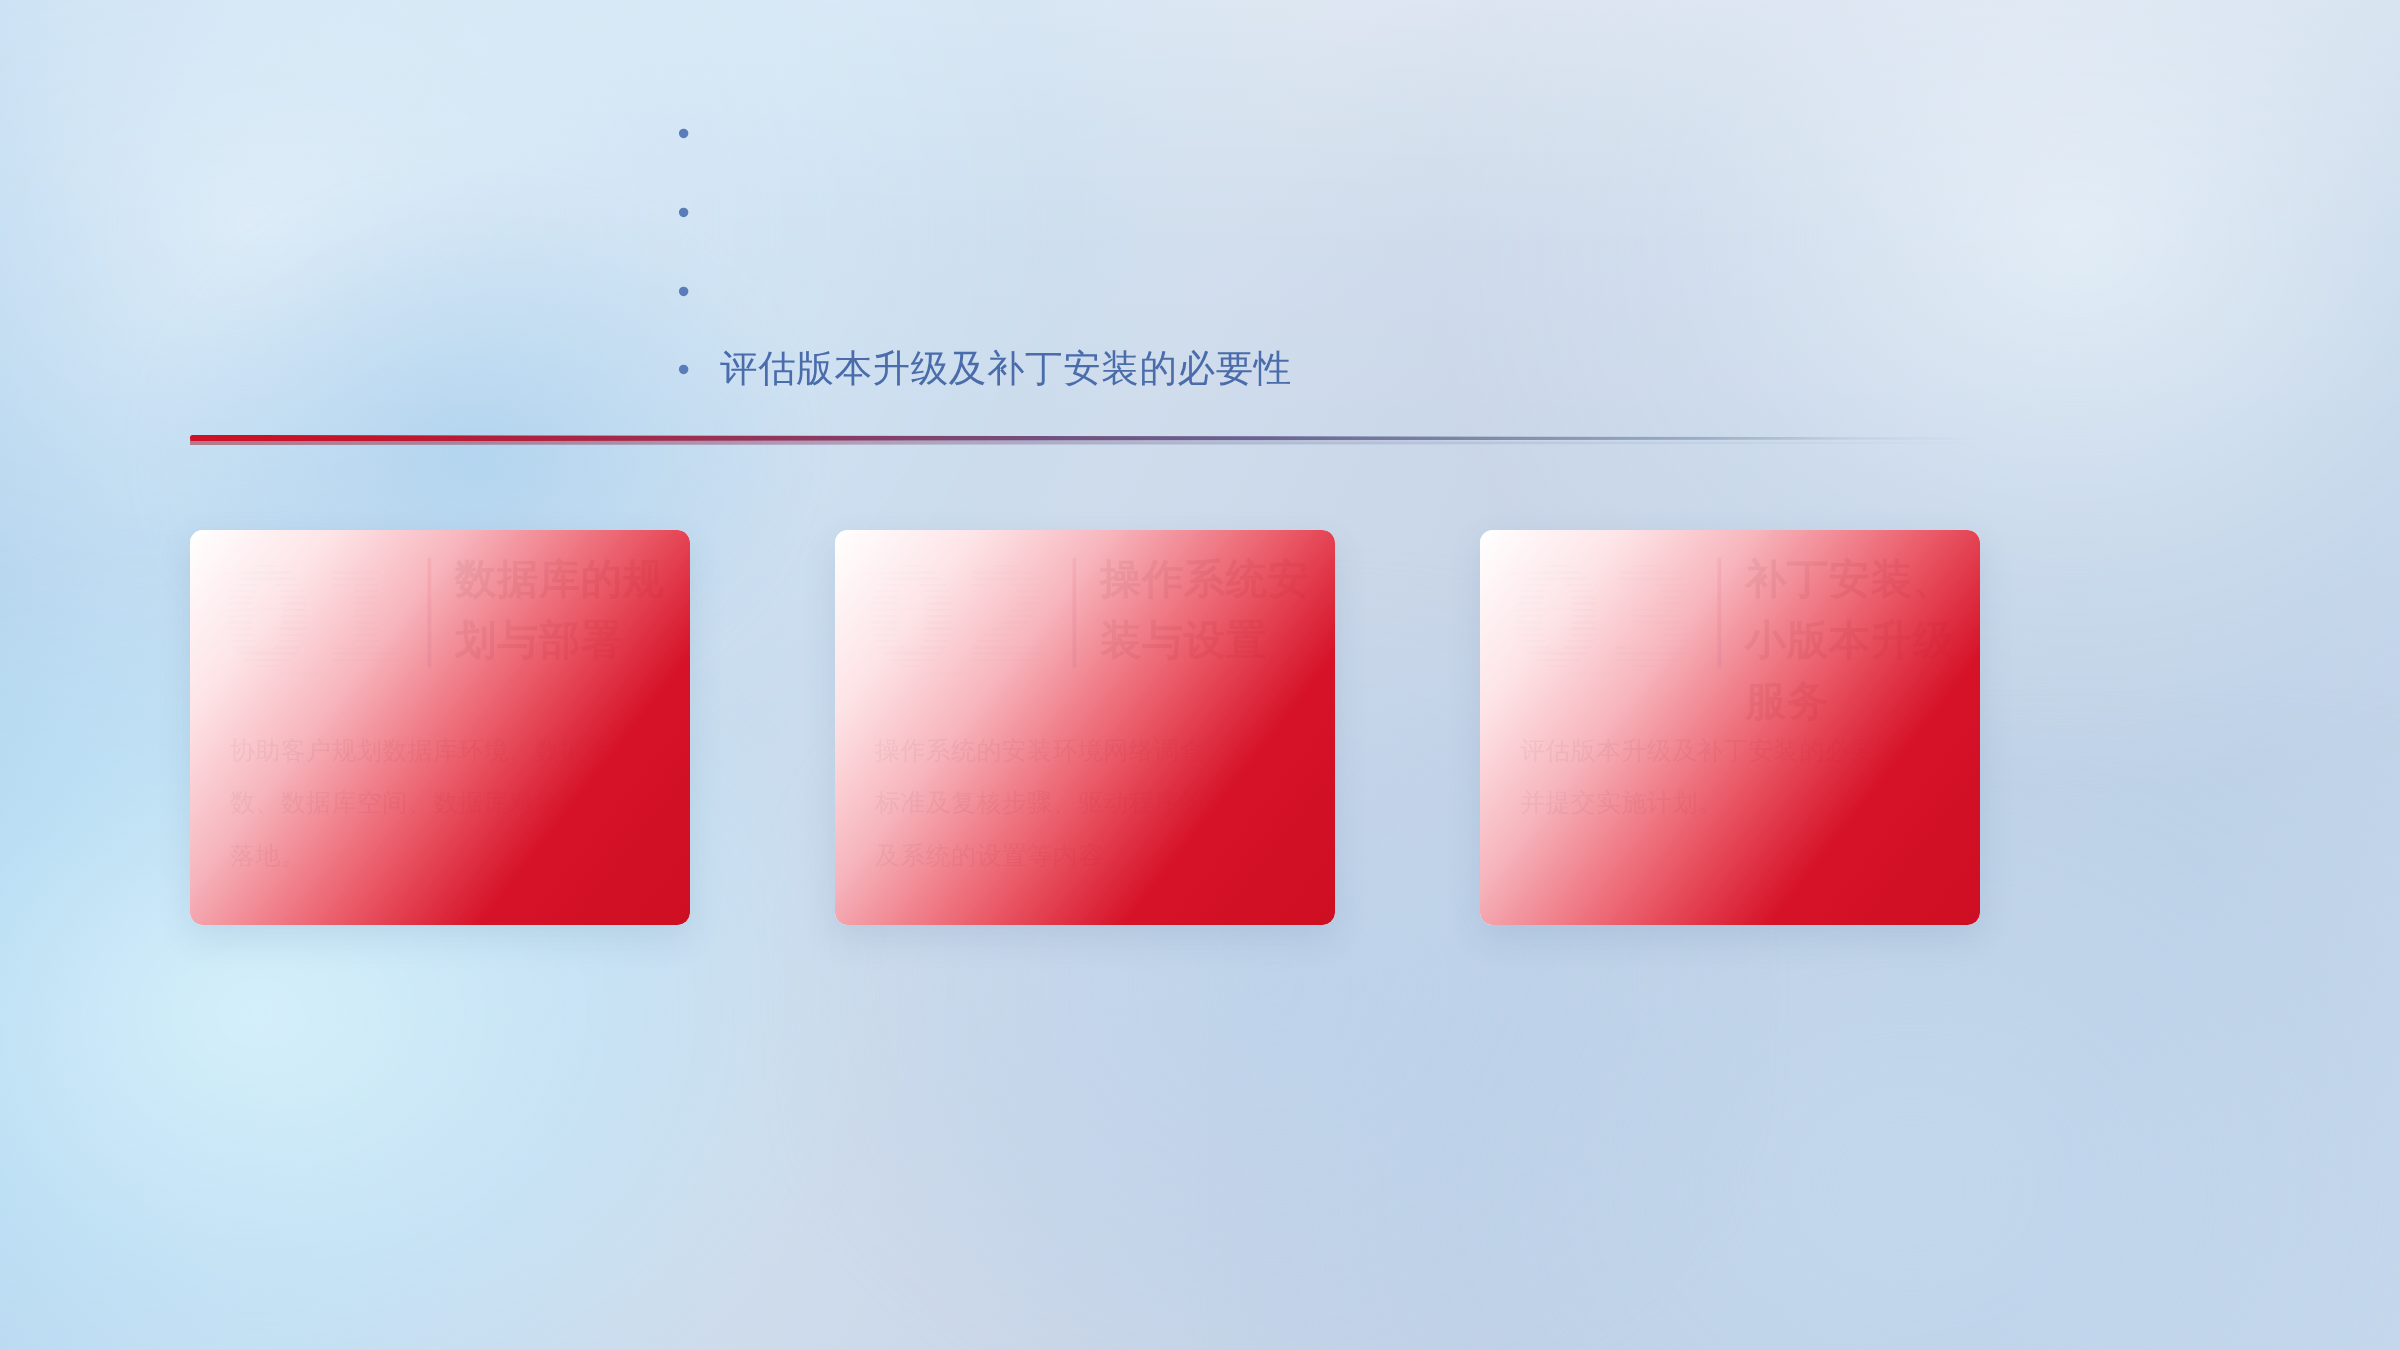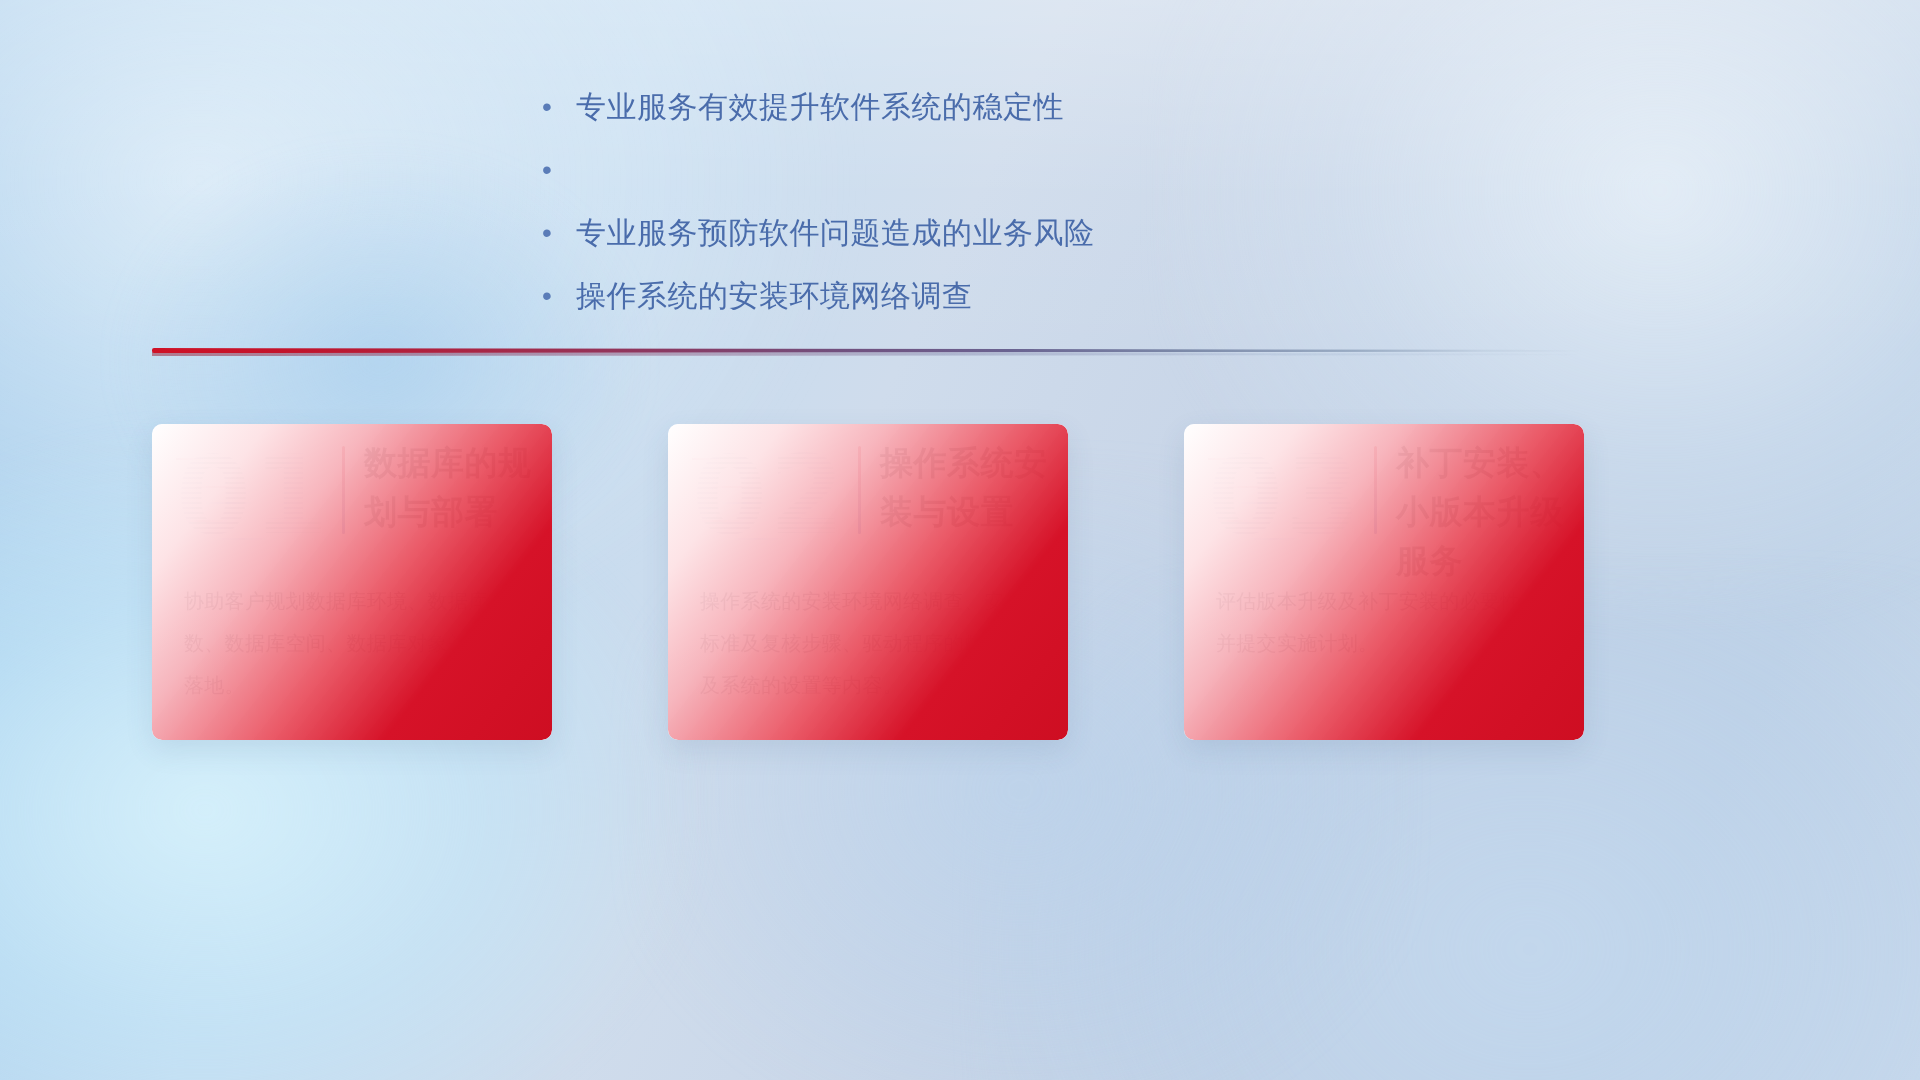--- a/index.html
+++ b/index.html
@@ -188,35 +188,33 @@
   <div class="bg-glow-d"></div>
   <div class="bg-glow-e"></div>
   <div class="bg-glow-b"></div>
   <div class="bg-glow-f"></div>
   <div class="bg-sheen"></div>
 
   <div class="bullets">
 
     <div class="bullet-row">
       <span class="bullet-dot">•</span>
-      <span class="bullet-text">专业服务有效提升软件系统的稳定性</span>
-    </div>
-
-    <div class="bullet-row">
-      <span class="bullet-dot">•</span>
-    </div>
-
-    <div class="bullet-row">
-      <span class="bullet-dot">•</span>
-      <span class="bullet-text">专业服务预防软件问题造成的业务风险</span>
-    </div>
-
-    <div class="bullet-row">
-      <span class="bullet-dot">•</span>
-      <span class="bullet-text">操作系统的安装环境网络调查</span>
+    </div>
+
+    <div class="bullet-row">
+      <span class="bullet-dot">•</span>
+    </div>
+
+    <div class="bullet-row">
+      <span class="bullet-dot">•</span>
+    </div>
+
+    <div class="bullet-row">
+      <span class="bullet-dot">•</span>
+      <span class="bullet-text">评估版本升级及补丁安装的必要性</span>
     </div>
 
   </div>
 
   <div class="divider-wrap">
     <div class="divider-lo"></div>
     <div class="divider-hi"></div>
   </div>
 
   <div class="cards">

